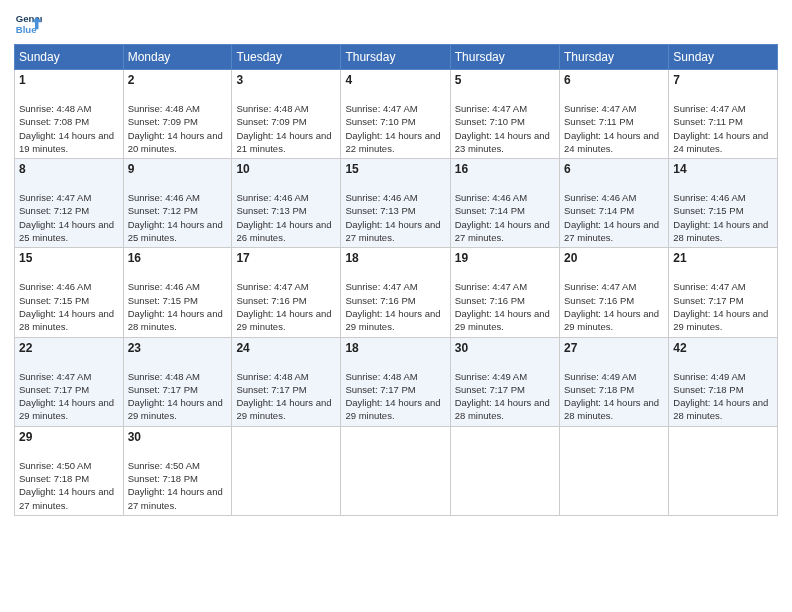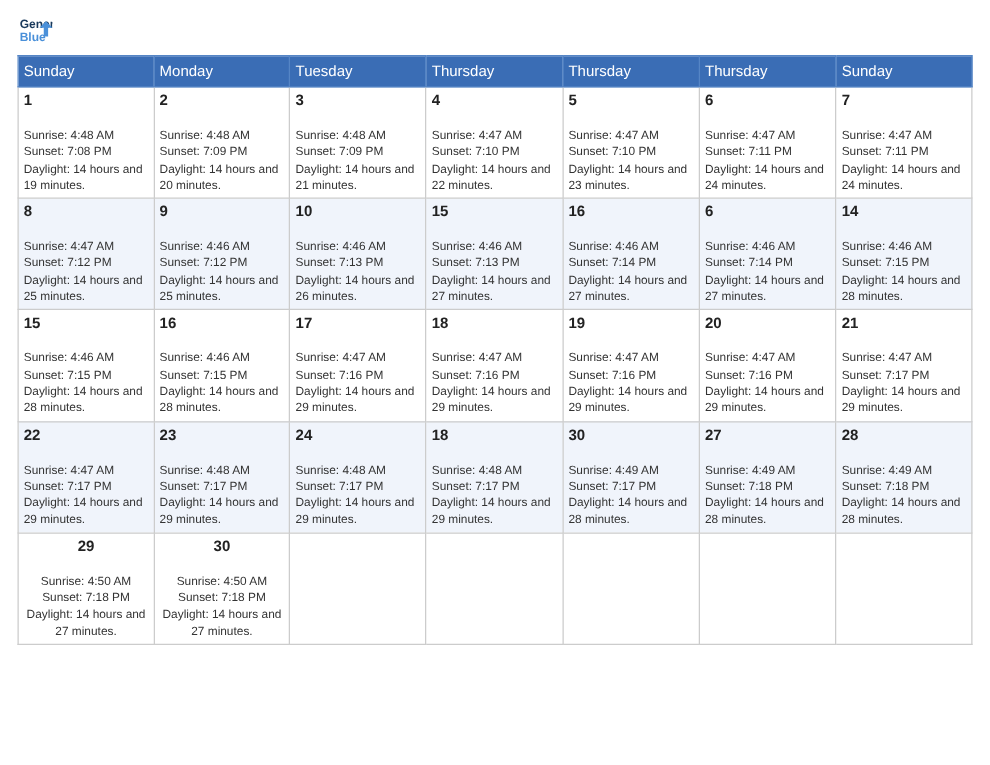--- a/index.html
+++ b/index.html
@@ -61,21 +61,20 @@
     .calendar td {
       border: 1px solid #ccc;
       vertical-align: top;
       padding: 3px 4px;
       width: 113px;
       height: 78px;
       background: #fff;
     }
     .calendar tr:last-child td {
       height: 62px;
-      text-align: center;
     }
     .day-num {
       font-size: 12px;
       font-weight: bold;
       color: #222;
       margin-bottom: 1px;
     }
     .day-info {
       font-size: 9.5px;
       color: #333;
@@ -229,21 +228,21 @@
           </td>
           <td>
             <div class="day-num">30</div>
             <div class="day-info">Sunrise: 4:49 AM<br>Sunset: 7:17 PM<br>Daylight: 14 hours and 28 minutes.</div>
           </td>
           <td>
             <div class="day-num">27</div>
             <div class="day-info">Sunrise: 4:49 AM<br>Sunset: 7:18 PM<br>Daylight: 14 hours and 28 minutes.</div>
           </td>
           <td>
-            <div class="day-num">28</div>
+            <div class="day-num">42</div>
             <div class="day-info">Sunrise: 4:49 AM<br>Sunset: 7:18 PM<br>Daylight: 14 hours and 28 minutes.</div>
           </td>
         </tr>
         <tr>
           <td>
             <div class="day-num">29</div>
             <div class="day-info">Sunrise: 4:50 AM<br>Sunset: 7:18 PM<br>Daylight: 14 hours and 27 minutes.</div>
           </td>
           <td>
             <div class="day-num">30</div>

